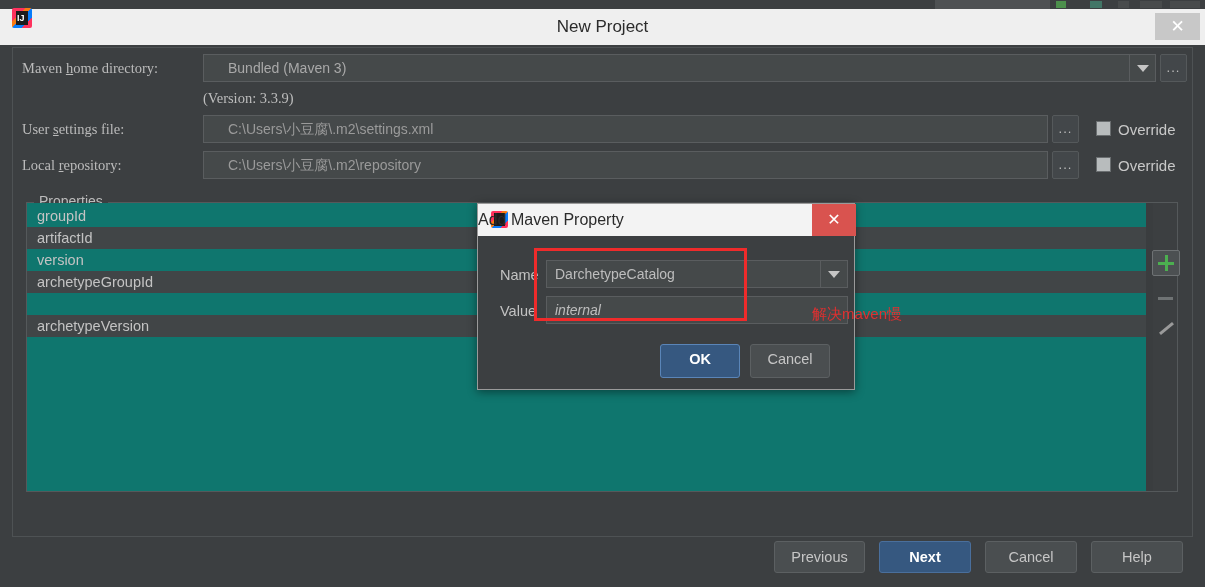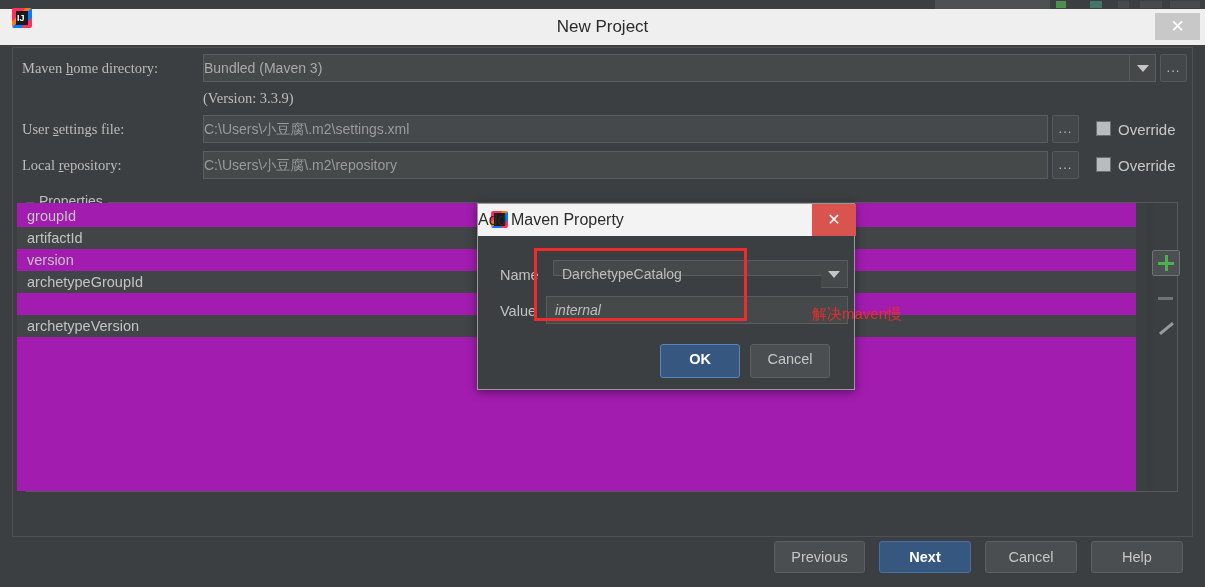--- a/index.html
+++ b/index.html
@@ -61,21 +61,21 @@
     background: #3c3f41; border: 1px solid #4e5254;
   }
 
   .row-label {
     position: absolute; color: #bbbbbb; font-size: 14.5px; line-height: 16px; font-family: Liberation Serif, serif;
   }
   .row-label u { text-decoration: underline; }
 
   .textfield {
     position: absolute; background: #45494a; border: 1px solid #5a5d5f;
-    color: #a9a9a9; font-size: 14px; line-height: 26px; padding-left: 0;
+    color: #a9a9a9; font-size: 14px; line-height: 26px; padding-left: 24px;
     white-space: nowrap; overflow: hidden;
   }
   .textfield.readonly { color: #9a9a9a; }
 
   .combo-arrow {
     position: absolute; background: #45494a; border: 1px solid #5a5d5f;
     border-left: none;
   }
   .combo-arrow::after {
     content: ""; position: absolute; left: 50%; top: 50%;
@@ -96,21 +96,21 @@
 
   
   .props-group {
     position: absolute; left: 26px; top: 157px; width: 1152px; height: 290px;
     border: 1px solid #55595b;
   }
   .props-legend {
     position: absolute; left: 34px; top: 148px; background: #3c3f41;
     color: #bdbdbd; font-size: 14px; padding: 0 5px; line-height: 16px;
   }
-  .props-list { position: absolute; left: 17px; top: 158px; width: 1119px; height: 288px; background: #a21caf; }
+  .props-list { position: absolute; left: 27px; top: 158px; width: 1119px; height: 288px; background: #0f766e; }
   .prop-item {
     position: absolute; left: 0; width: 1119px; height: 22px; line-height: 22px;
     padding-left: 10px; color: #c3c3c3; font-size: 14.5px;
   }
   .prop-item.alt { background: #414547; }
   .prop-scroll {
     position: absolute; left: 1146px; top: 158px; width: 7px; height: 288px; background: #3a3d3f;
   }
   .side-tools {
     position: absolute; left: 1152px; top: 205px; width: 30px; height: 110px;
@@ -272,21 +272,21 @@
   </div>
 
   <div class="modal">
     <div class="modal-title">
       <div class="modal-icon"></div>
       <div class="txt">Add Maven Property</div>
       <div class="modal-close">✕</div>
     </div>
     <div class="modal-body">
       <div class="m-label" style="left:22px; top:31px;">Name</div>
-      <div class="m-field" style="left:75px; top:24px; width:275px; height:16px;">DarchetypeCatalog</div>
+      <div class="m-field" style="left:68px; top:24px; width:275px; height:28px;">DarchetypeCatalog</div>
       <div class="m-combo-arrow" style="left:343px; top:24px; width:27px; height:28px;"></div>
 
       <div class="m-label" style="left:22px; top:67px;">Value</div>
       <div class="m-field" style="left:68px; top:60px; width:302px; height:28px;font-style:italic;">internal</div>
 
       <div class="m-btn ok" style="left:182px; top:108px; width:80px;">OK</div>
       <div class="m-btn cancel" style="left:272px; top:108px; width:80px;">Cancel</div>
     </div>
   </div>
 

